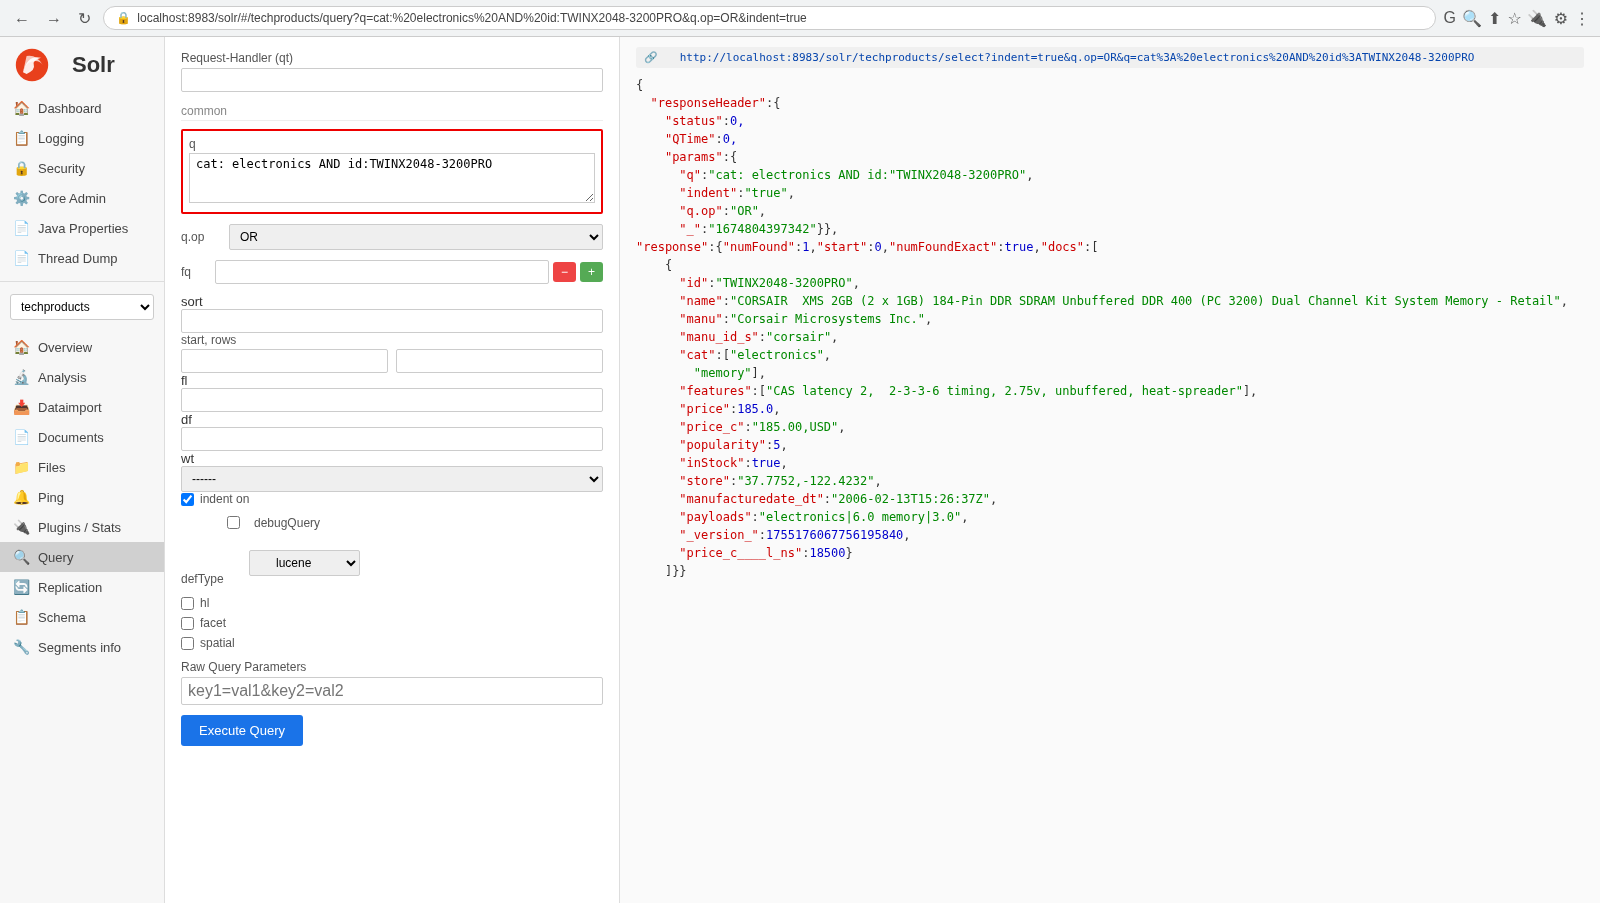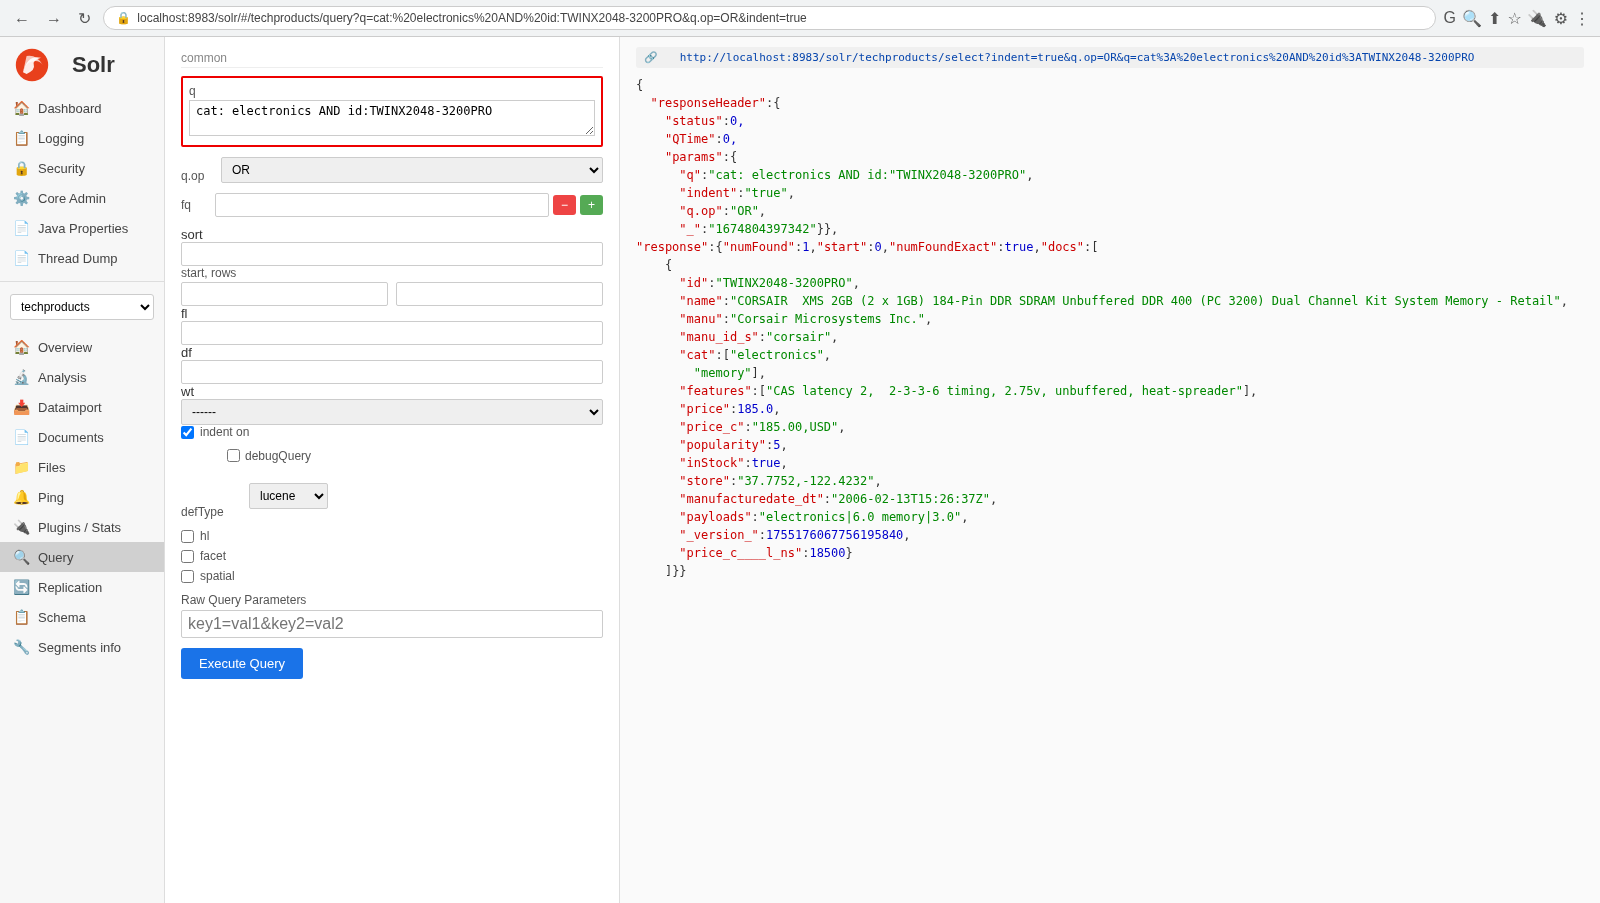--- a/index.html
+++ b/index.html
@@ -34,48 +34,48 @@
     
     .query-panel { width: 455px; flex-shrink: 0; border-right: 1px solid #ddd; overflow-y: auto; padding: 14px 16px; }
     .form-group { margin-bottom: 12px; }
     .form-group label { display: block; font-size: 12px; color: #555; margin-bottom: 3px; }
     .form-group input[type="text"], .form-group textarea, .form-group select { width: 100%; padding: 4px 6px; border: 1px solid #ccc; border-radius: 2px; font-size: 12px; }
     .handler-input { width: 100%; padding: 4px 6px; border: 1px solid #ccc; border-radius: 2px; font-size: 12px; }
     .section-header { font-size: 12px; color: #888; margin-bottom: 8px; border-bottom: 1px solid #eee; padding-bottom: 2px; }
 
     .q-box { border: 2px solid #e00; border-radius: 2px; padding: 6px; margin-bottom: 10px; }
     .q-label { font-size: 12px; color: #555; margin-bottom: 2px; }
-    .q-textarea { width: 100%; border: 1px solid #ccc; padding: 3px 6px; font-size: 12px; resize: vertical; height: 36px; }
-
-    .qop-row { display: flex; align-items: flex-end; margin-bottom: 10px; }
+    .q-textarea { width: 100%; border: 1px solid #ccc; padding: 3px 6px; font-size: 12px; resize: vertical; height: 50px; }
+
+    .qop-row { display: flex; gap: 8px; align-items: center; margin-bottom: 10px; }
     .qop-label { font-size: 12px; color: #555; width: 40px; }
     .qop-select { flex: 1; padding: 4px 6px; border: 1px solid #ccc; border-radius: 2px; font-size: 12px; }
 
     .fq-row { display: flex; gap: 4px; align-items: center; margin-bottom: 10px; }
     .fq-label { font-size: 12px; color: #555; width: 30px; }
     .fq-input { flex: 1; padding: 4px 6px; border: 1px solid #ccc; border-radius: 2px; font-size: 12px; }
     .btn-red { background: #e44; color: #fff; border: none; border-radius: 3px; padding: 3px 8px; cursor: pointer; font-size: 12px; }
     .btn-green { background: #5a5; color: #fff; border: none; border-radius: 3px; padding: 3px 8px; cursor: pointer; font-size: 12px; }
 
     .sort-row, .start-rows-row, .fl-row, .df-row, .wt-row { }
     .start-rows-row { display: flex; gap: 8px; align-items: flex-end; }
     .start-rows-row .field-group { flex: 1; }
     .start-rows-row .field-group label { font-size: 12px; color: #555; display: block; margin-bottom: 2px; }
     .start-rows-row .field-group input { width: 100%; padding: 4px 6px; border: 1px solid #ccc; border-radius: 2px; font-size: 12px; }
 
     .wt-row select { width: 100%; padding: 4px 6px; border: 1px solid #ccc; border-radius: 2px; font-size: 12px; }
 
     .indent-row { display: flex; align-items: center; gap: 6px; margin-bottom: 10px; }
     .indent-row label { font-size: 12px; color: #555; }
-    .debugQuery-row { display: flex; align-items: flex-start; gap: 5px; margin-bottom: 10px; padding-left: 46px; }
+    .debugQuery-row { display: flex; align-items: flex-start; gap: 14px; margin-bottom: 10px; padding-left: 46px; }
     .debugQuery-row label { font-size: 12px; color: #555; }
 
     .defType-row { margin-bottom: 10px; display: flex; align-items: center; gap: 8px; }
     .defType-row label { font-size: 12px; color: #555; width: 60px; margin-top: 32px; }
-    .defType-row select { padding: 4px 6px; border: 1px solid #ccc; border-radius: 2px; font-size: 12px; }
+    .defType-row select { padding: 4px 22px; border: 1px solid #ccc; border-radius: 2px; font-size: 12px; }
 
     .checkbox-row { display: flex; align-items: center; gap: 6px; margin-bottom: 6px; }
     .checkbox-row label { font-size: 12px; color: #555; }
 
     .raw-params-label { font-size: 12px; color: #555; margin-bottom: 3px; }
     .raw-params-input { width: 100%; padding: 4px 6px; border: 1px solid #ccc; border-radius: 2px; font-size: 16px; }
 
     .execute-btn { background: #1a73e8; color: #fff; border: none; border-radius: 3px; padding: 8px 18px; cursor: pointer; font-size: 13px; margin-top: 10px; }
 
     
@@ -209,20 +209,24 @@
         <span>Segments info</span>
       </div>
     </div>
   </div>
 
   <div class="main-content">
 
     <div class="query-panel">
 
       
+      <div class="form-group">
+        <label>Request-Handler (qt)</label>
+        <input type="text" class="handler-input" style="">
+      </div>
 
       
       <div class="section-header">common</div>
 
       
       <div class="q-box">
         <div class="q-label">q</div>
         <textarea class="q-textarea" style="">cat: electronics AND id:TWINX2048-3200PRO</textarea>
       </div>
 

